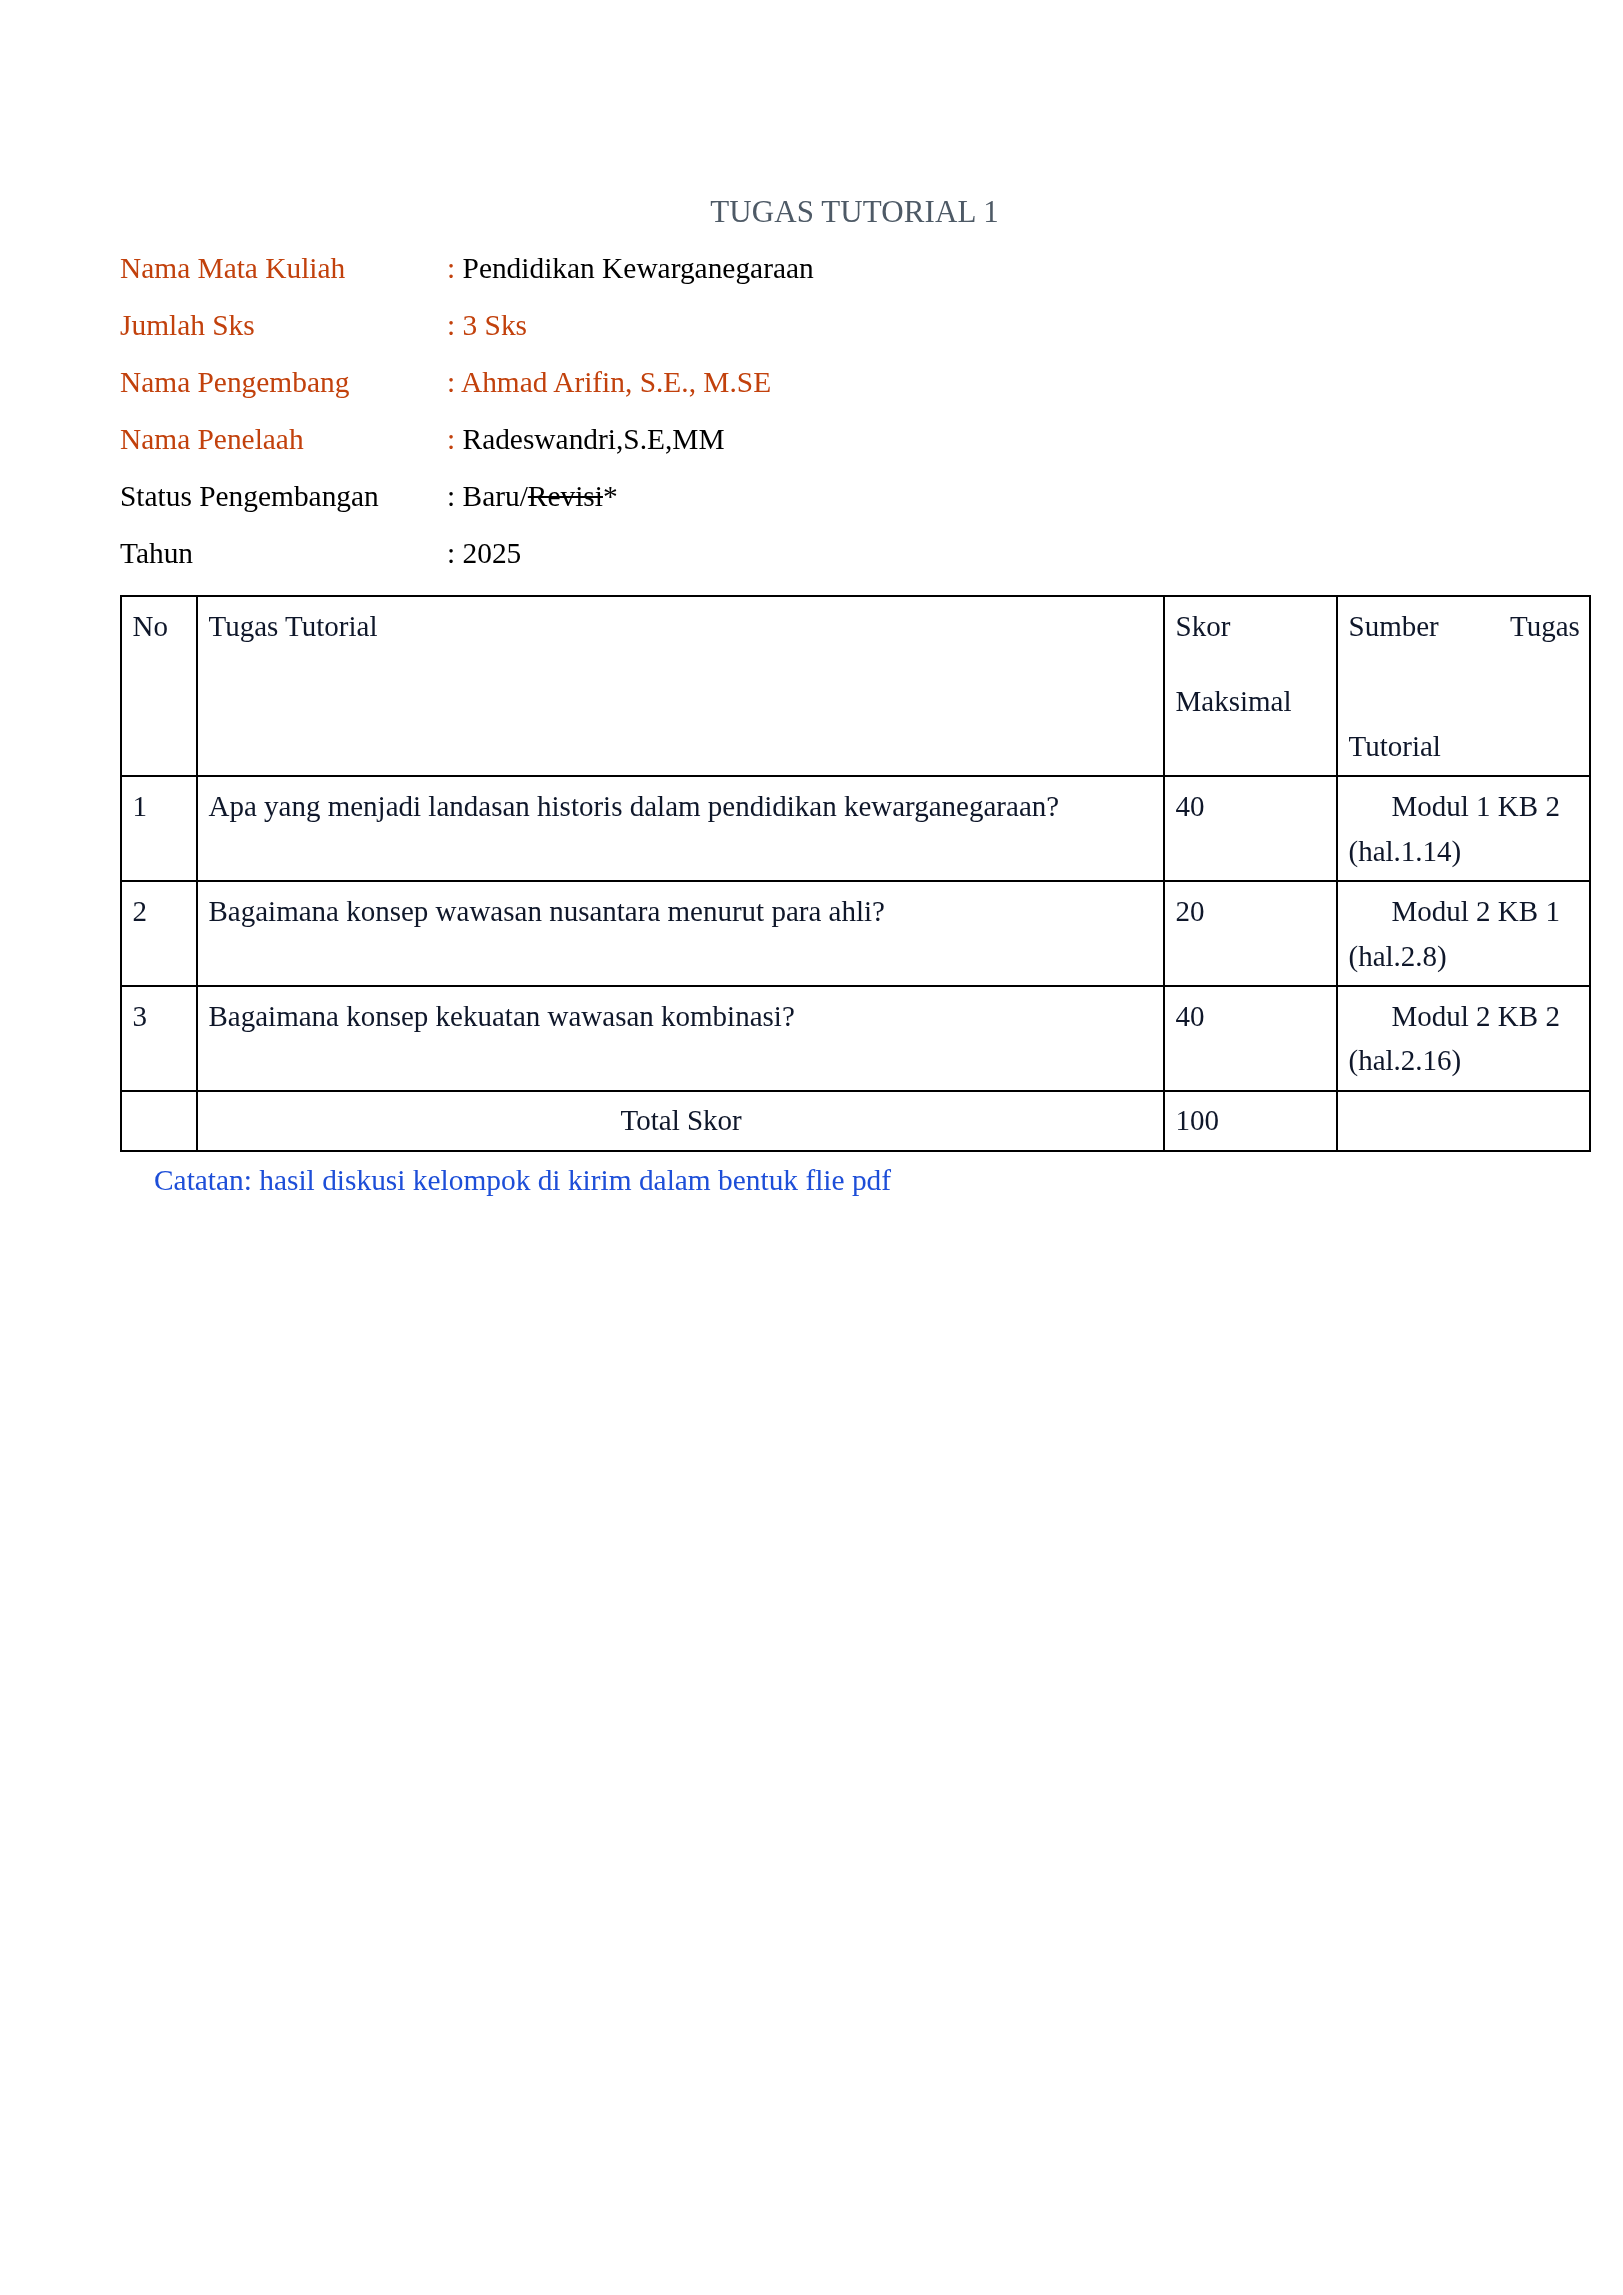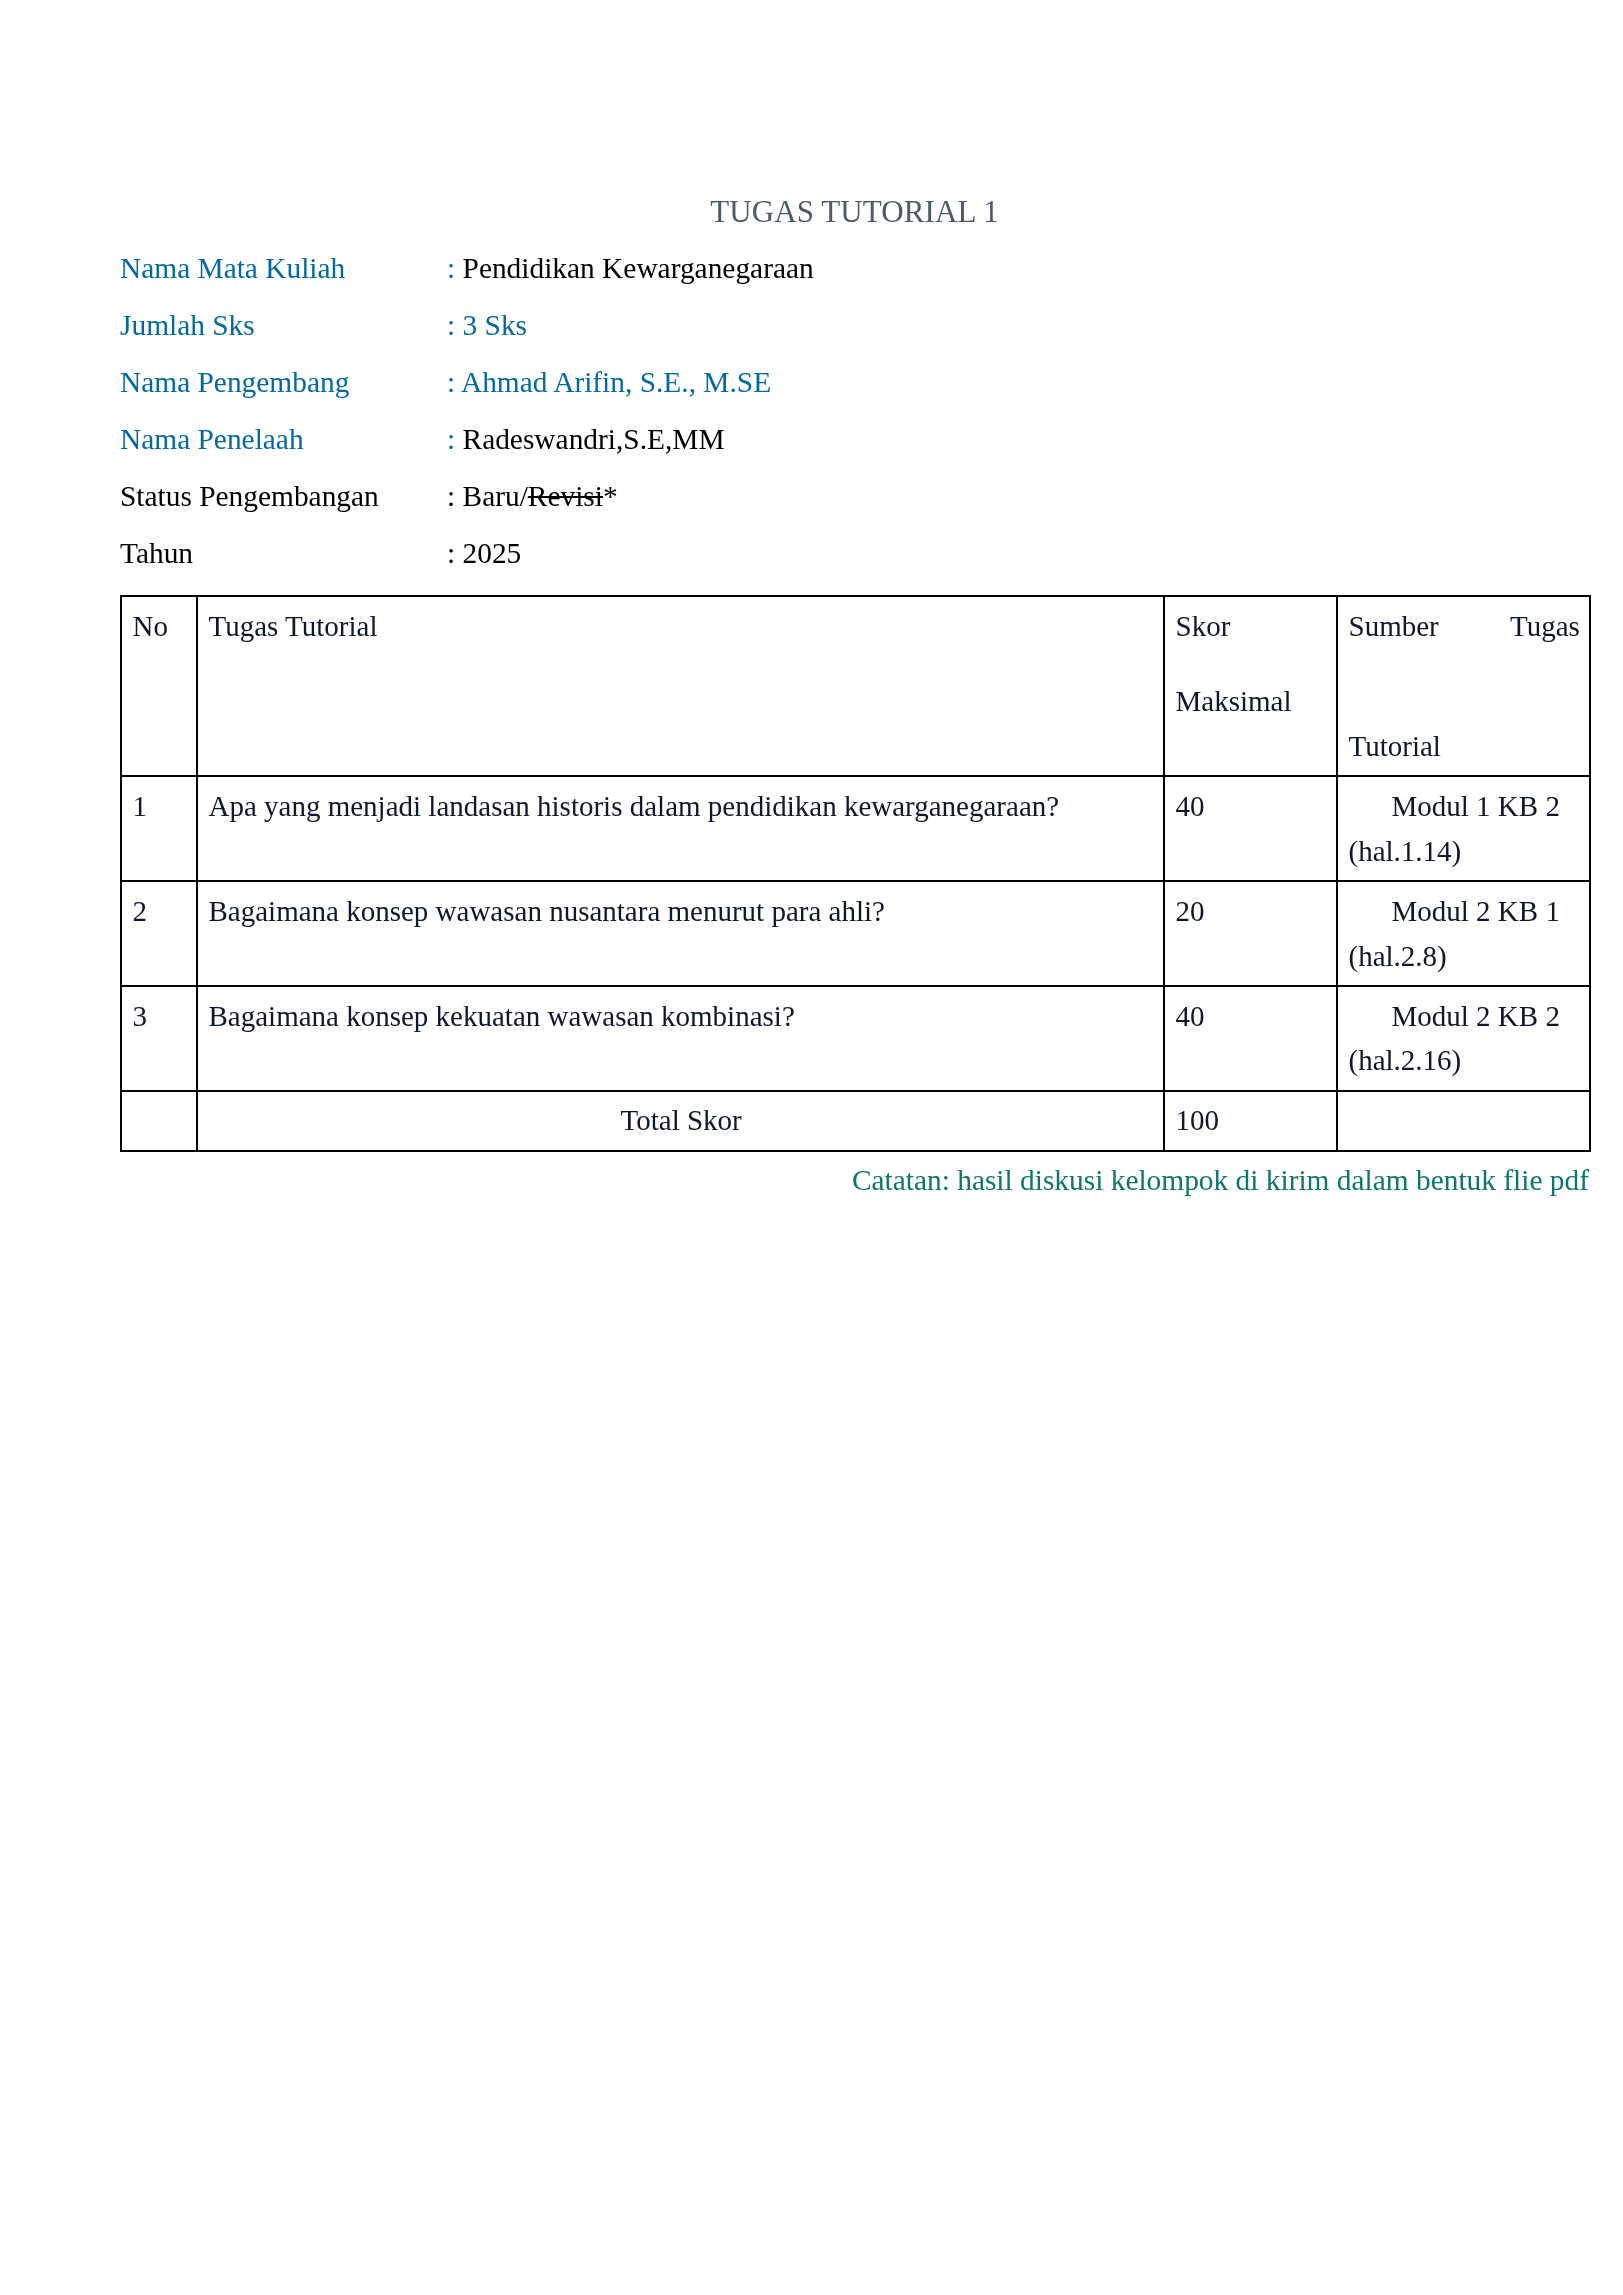--- a/index.html
+++ b/index.html
@@ -58,21 +58,21 @@
   }
   .meta-row .lbl {
     display: inline-block;
     width: 327px;
     vertical-align: baseline;
   }
   .meta-row .val {
     display: inline-block;
     vertical-align: baseline;
   }
-  .grey { color: #0369a1; }
+  .grey { color: #c2410c; }
   .black { color: #000000; }
   .strike { text-decoration: line-through; text-decoration-thickness: 2px; }
 
   .meta-row.single {
     white-space: nowrap;
   }
   .meta-row.single .lbl { width: auto; }
 
   
   table.tugas {
@@ -124,22 +124,21 @@
   .src-line2 { display: block; }
 
   td.cell-total {
     text-align: center;
   }
 
   .note {
     font-size: 29.4px;
     line-height: 1.0;
     margin: 14.4px 0 0 34px;
-    color: #0f766e;
-    text-align: right;
+    color: #1d4ed8;
   }
 </style>
 </head>
 <body>
 
 <div class="page">
   <div class="content">
 
     <div class="doc-title">TUGAS TUTORIAL 1</div>
 

